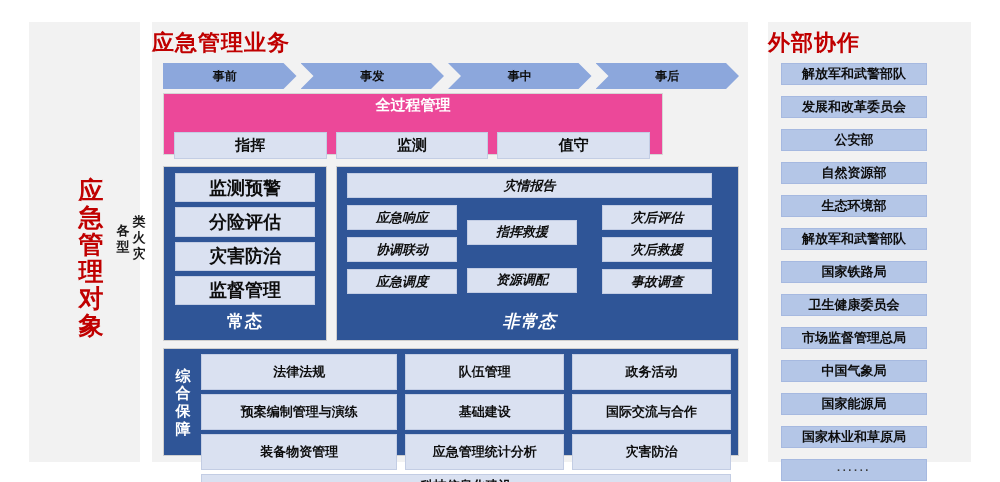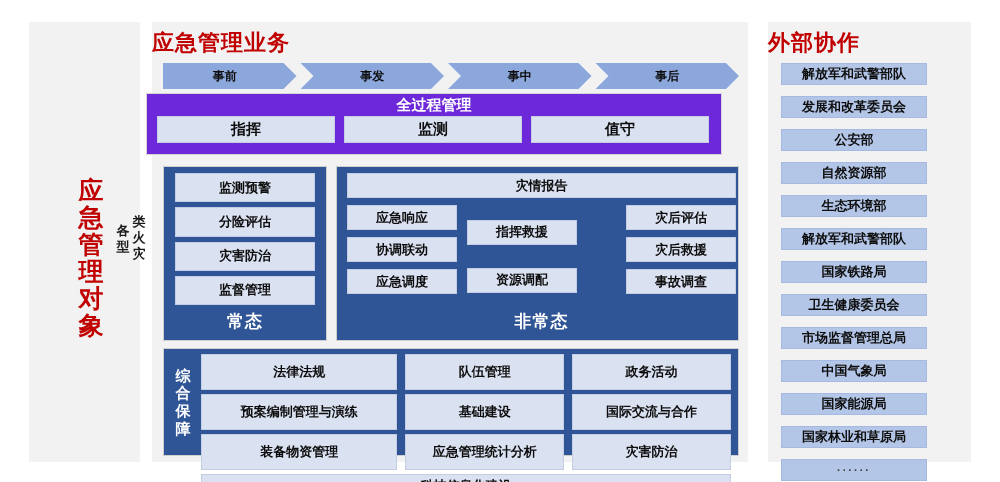--- a/index.html
+++ b/index.html
@@ -48,38 +48,38 @@
     color:#0d0d0d;font-size:12px;font-weight:bold;
     clip-path:polygon(0 0, calc(100% - 13px) 0, 100% 50%, calc(100% - 13px) 100%, 0 100%);
     padding-right:10px;box-sizing:border-box;
   }
   .chevron.notch{
     clip-path:polygon(0 0, calc(100% - 13px) 0, 100% 50%, calc(100% - 13px) 100%, 0 100%, 13px 50%);
     padding-left:10px;
   }
 
   
-  #proc-block{position:absolute;left:146px;top:93px;width:576px;height:62px;background:#6d28d9;
+  #proc-block{position:absolute;left:163px;top:93px;width:500px;height:62px;background:#ec4899;
      border:1px solid #d6d6d6;box-sizing:border-box;}
   #proc-head{height:22px;line-height:22px;text-align:center;color:#fff;font-size:15px;font-weight:bold;}
-  #proc-boxes{display:flex;gap:9px;padding:0 12px 6px 10px;box-sizing:border-box;}
+  #proc-boxes{display:flex;gap:9px;padding:0 12px 6px 10px;box-sizing:border-box;margin-top:16px;}
   .lt-box{
     background:#DAE1F1;border:1px solid #c3cde4;box-sizing:border-box;
     display:flex;align-items:center;justify-content:center;
     color:#0d0d0d;font-weight:bold;
   }
   #proc-boxes .lt-box{flex:1;height:27px;font-size:15px;}
 
   
   #state-row{position:absolute;left:163px;top:166px;width:576px;height:175px;display:flex;gap:9px;}
   .state-col{background:#2F5597;border:1px solid #cfcfcf;box-sizing:border-box;
      display:flex;flex-direction:column;}
   #col-normal{width:164px;padding:6px 11px 0 11px;}
-  #col-abnormal{flex:1;padding:6px 2px 0 10px;}
-  #col-normal .lt-box{height:43px;font-size:13px;margin-bottom:5px;}
+  #col-abnormal{flex:1;padding:6px 26px 0 10px;font-style:italic;}
+  #col-normal .lt-box{height:43px;font-size:18px;margin-bottom:5px;}
   .state-label{margin-top:auto;text-align:center;color:#fff;font-size:17px;font-weight:bold;
      padding-bottom:7px;letter-spacing:1px;}
 
   #ab-top .lt-box{height:25px;font-size:13px;width:100%;}
   #ab-cols{display:flex;gap:10px;margin-top:7px;}
   .ab-c{display:flex;flex-direction:column;gap:7px;}
   #ab-c1{width:110px;}
   #ab-c2{width:110px;justify-content:center;margin-top:13px;gap:23px;}
   #ab-c3{width:110px;margin-left:auto;}
   .ab-c .lt-box{height:25px;font-size:13px;}

